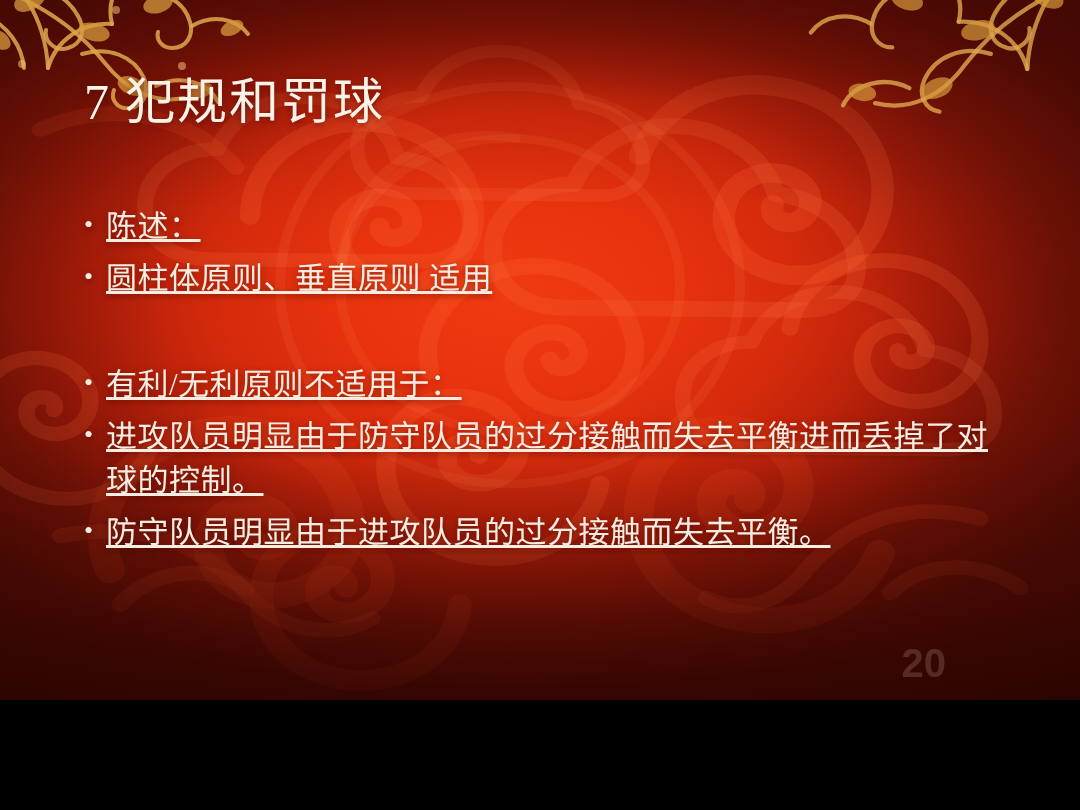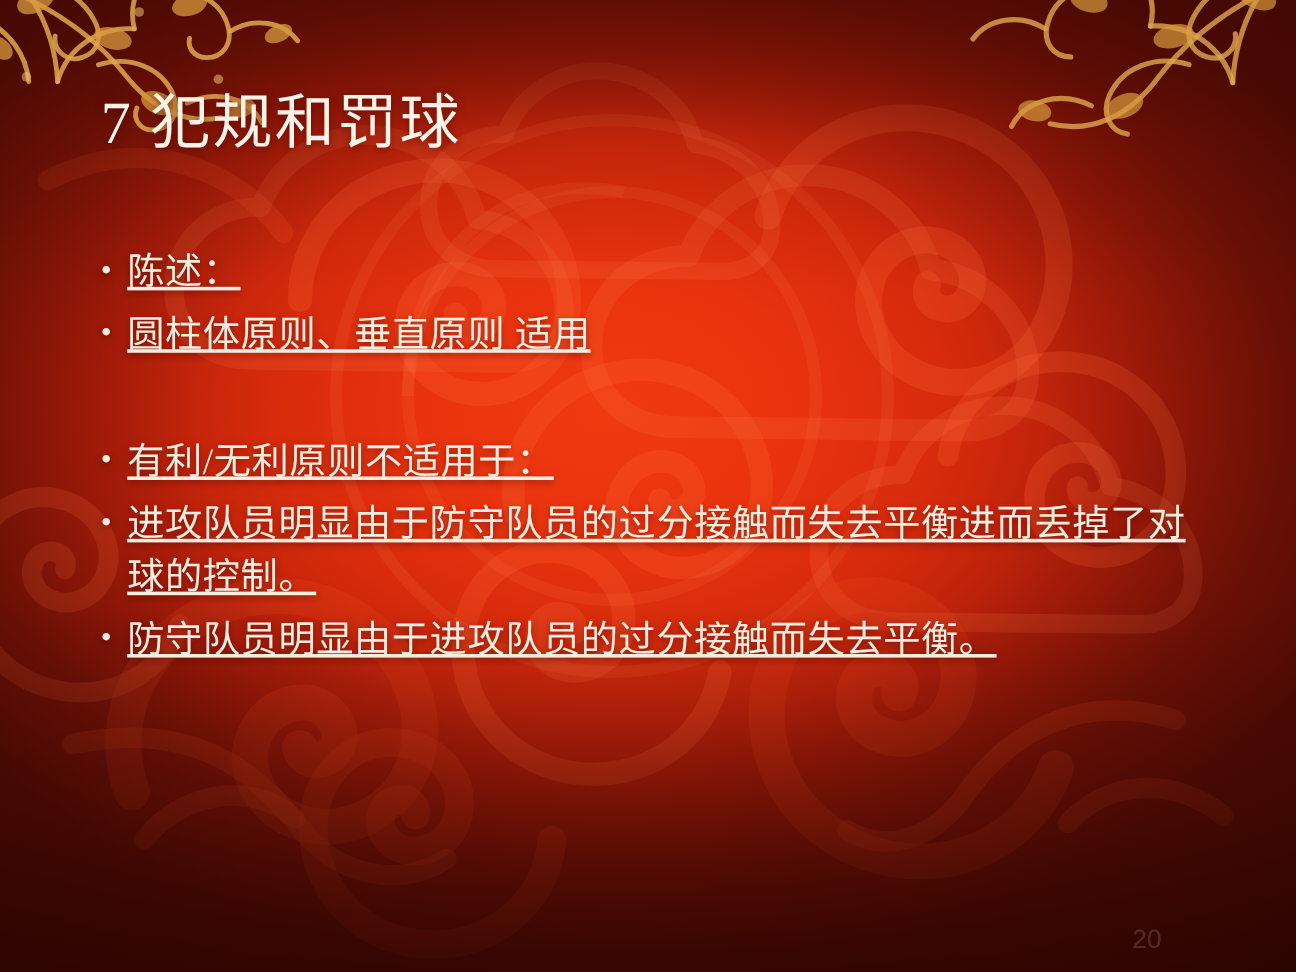--- a/index.html
+++ b/index.html
@@ -3,21 +3,21 @@
 <meta charset="utf-8">
 <style>
   html, body {
     margin: 0;
     padding: 0;
     background: #000;
   }
   .slide {
     position: relative;
     width: 1080px;
-    height: 810px;
+    height: 700px;
     overflow: hidden;
     font-family: "Liberation Serif", "DejaVu Serif", serif;
     background: #7a1408;
   }
 
   
   .bg-base {
     position: absolute;
     inset: 0;
     background:
@@ -120,25 +120,26 @@
   .wm-text {
     color: #f7efe4;
     font-family: "Liberation Sans", "DejaVu Sans", sans-serif;
     font-size: 28px;
     font-weight: bold;
     letter-spacing: 1px;
     text-shadow: 0 2px 5px rgba(50,4,1,0.6);
   }
   .wm-ghost {
     position: absolute;
-    right: 112px;
+    right: 134px;
     bottom: 14px;
     color: rgba(255,235,215,0.16);
     font-family: "Liberation Sans", "DejaVu Sans", sans-serif;
-    font-size: 22px;
+    font-size: 40px;
+    font-weight: bold;
   }
 </style>
 </head>
 <body>
 
 <div class="slide">
 
   <div class="bg-base"></div>
 
   <div class="clouds">

